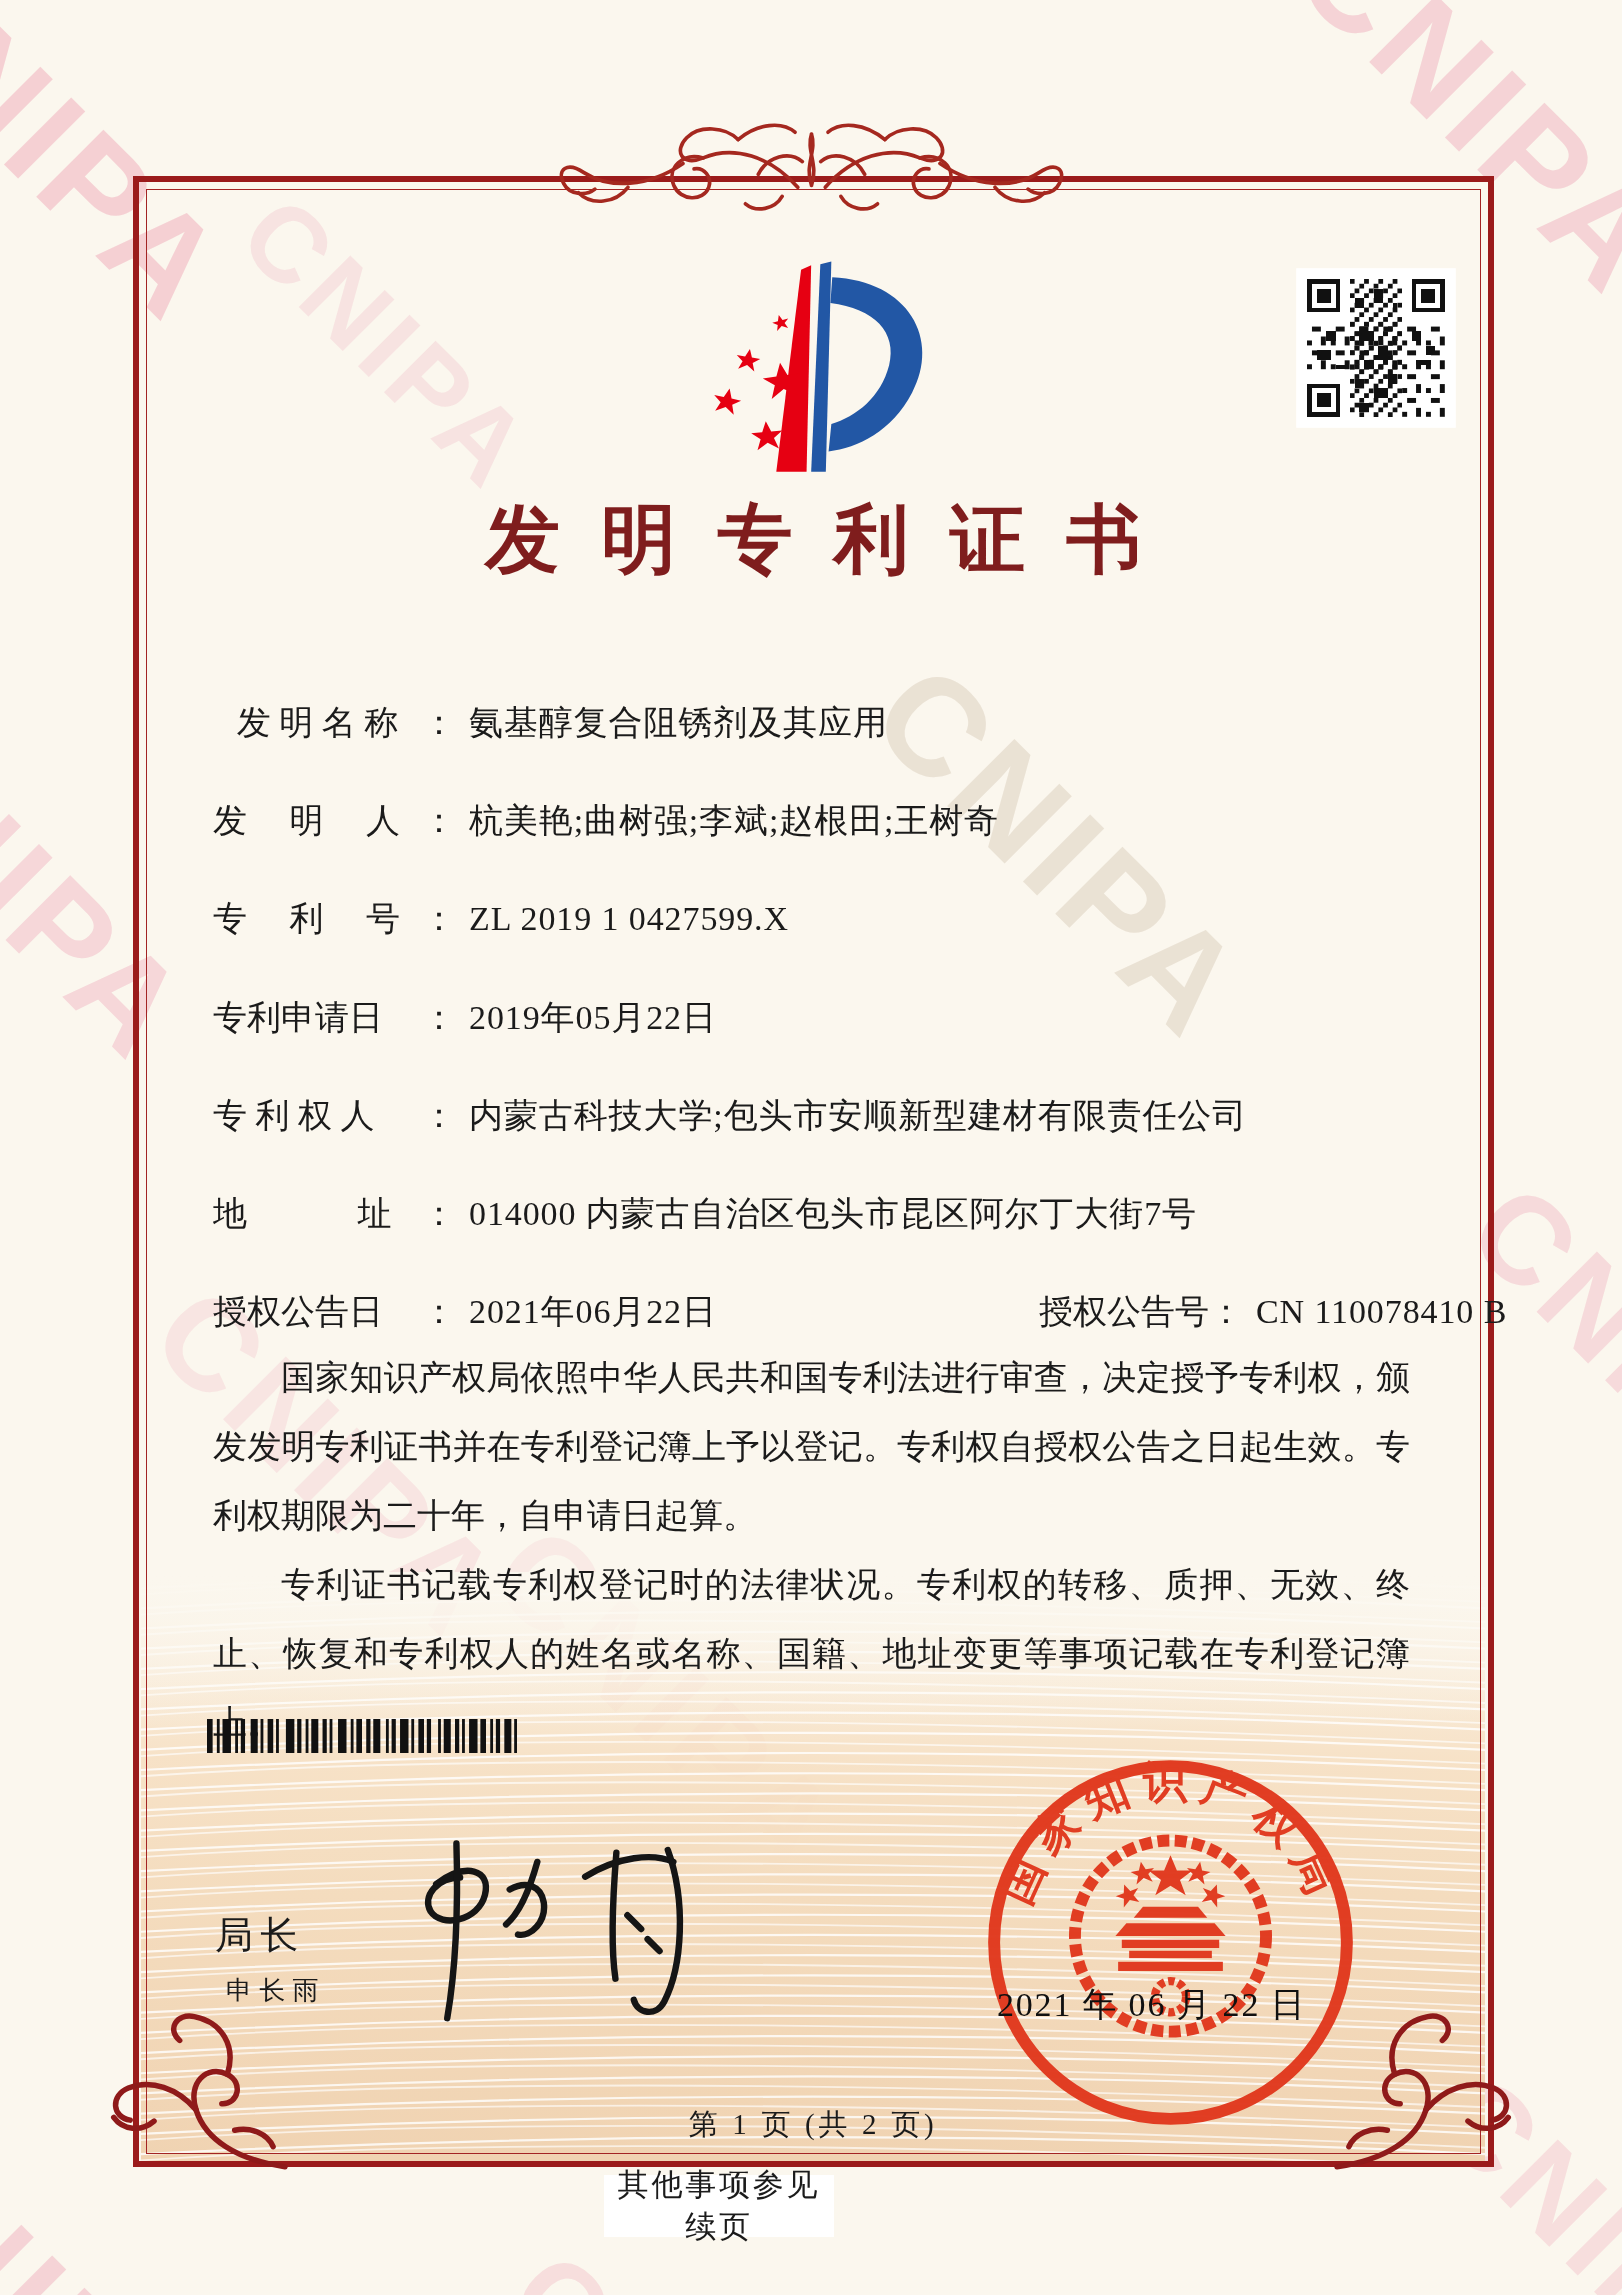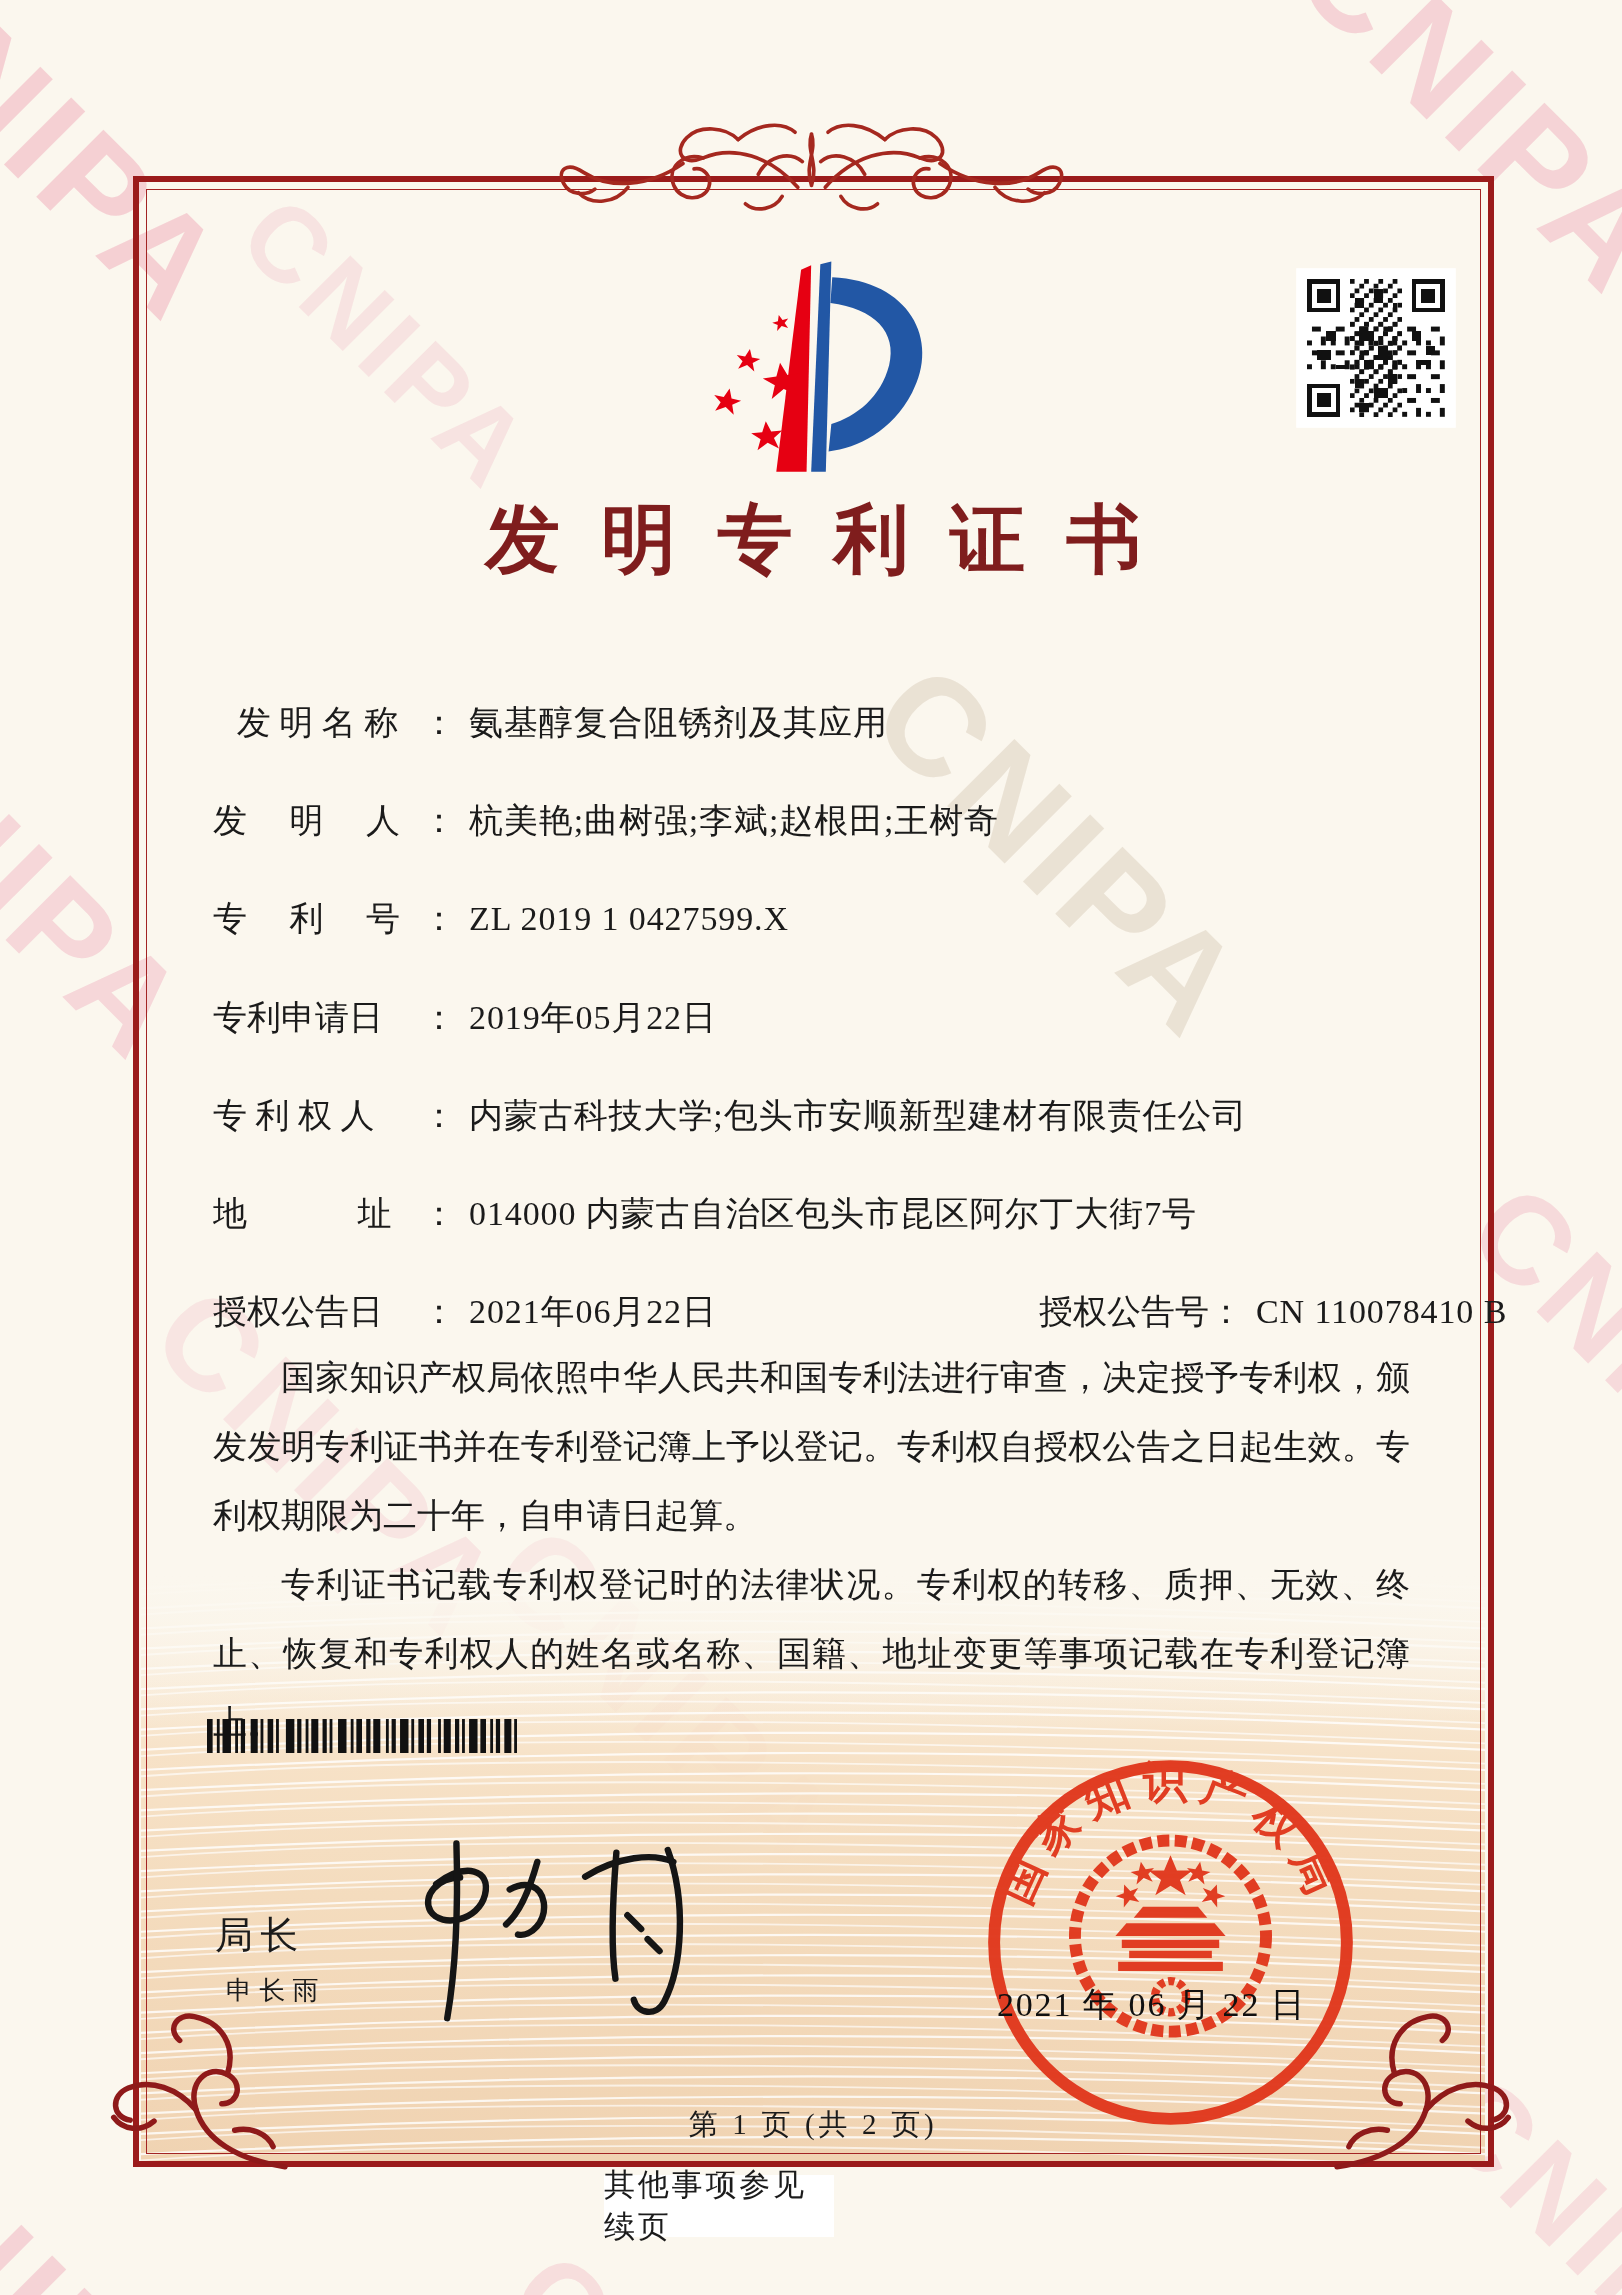--- a/index.html
+++ b/index.html
@@ -93,20 +93,21 @@
   .page-no{
     position:absolute;left:147px;top:2105px;width:1332px;
     text-align:center;font-size:29px;letter-spacing:3.7px;
   }
   .footer-note{
     position:absolute;left:604px;top:2175px;width:230px;height:62px;
     background:#ffffff;
     display:flex;align-items:center;justify-content:center;
     font-size:31px;letter-spacing:2.8px;
     z-index:6;
+    text-align:center;
   }
 </style>
 </head>
 <body>
 
 <div class="page">
 
   <div class="wm" style="left:-64px;top:-83px;font-size:138px;color:rgba(240,176,190,0.55);">CNIPA</div>
   <div class="wm" style="left:1377px;top:-110px;font-size:138px;color:rgba(240,176,190,0.5);">CNIPA</div>
   <div class="wm" style="left:303px;top:174px;font-size:106px;color:rgba(242,190,200,0.35);">CNIPA</div>

